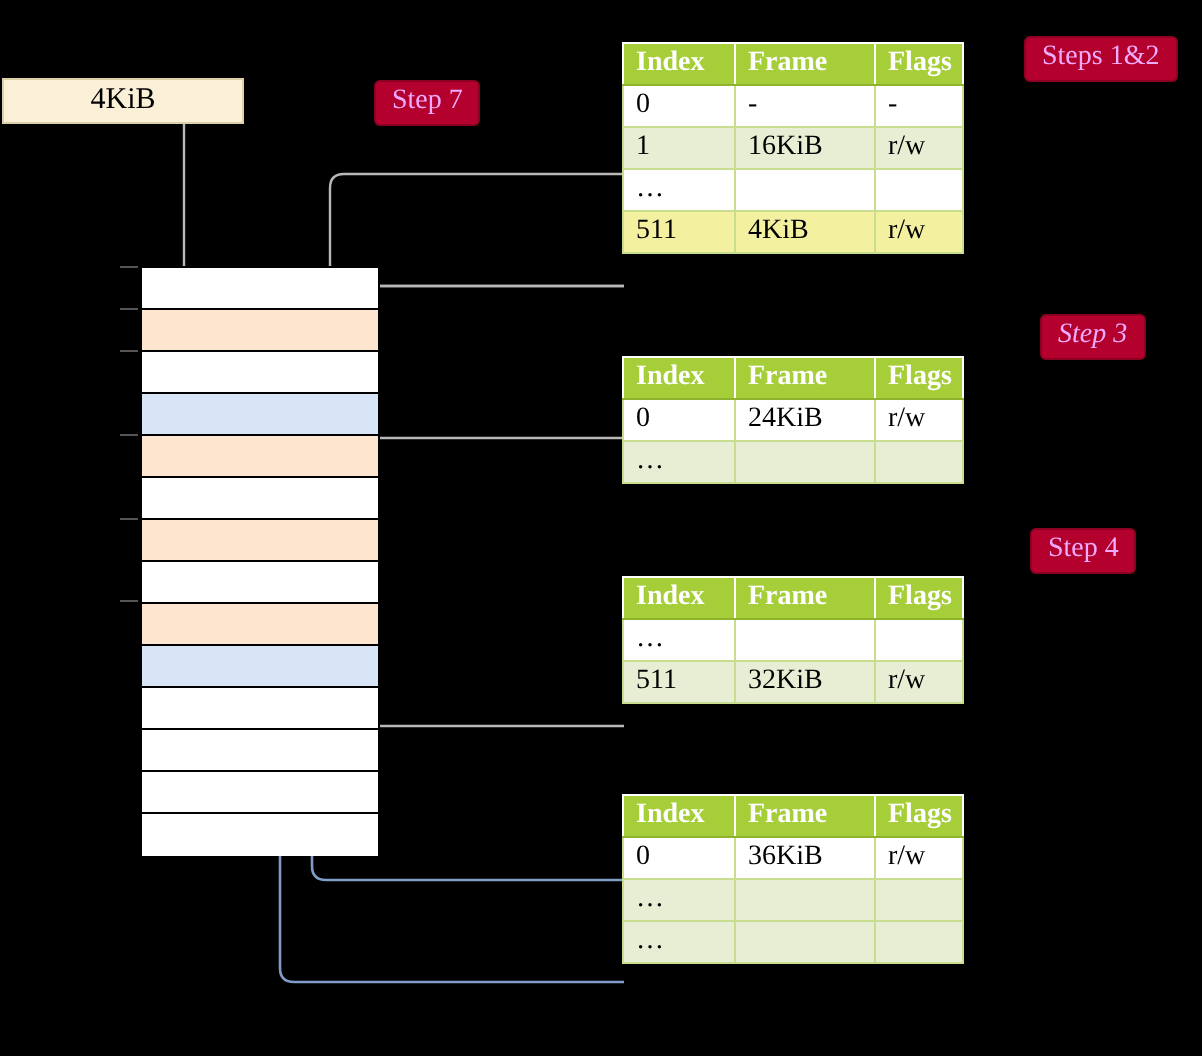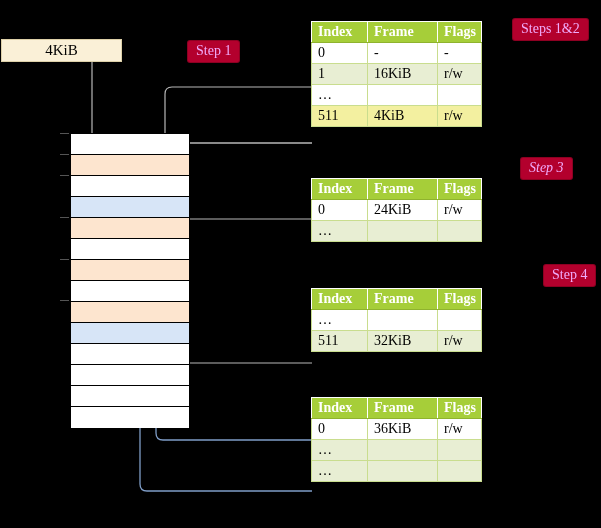--- a/index.html
+++ b/index.html
@@ -163,29 +163,29 @@
 
       <path d="M312,491 L147,491 Q140,491 140,484 L140,212" marker-end="url(#ah-blue)"></path>
     </g>
   </svg>
 
   <div class="vabox" style="left:1px; top:39px; width:119px;">
     <span>4KiB</span>
   </div>
 
   <div class="badge" style="left:188px; top:41px;">
-    <span>Step 1</span>
+    <span>Step 7</span>
   </div>
   <div class="badge" style="left:513px; top:19px;">
     <span>Steps 1&amp;2</span>
   </div>
   <div class="badge" style="left:521px; top:158px;font-style:italic;">
     <span>Step 3</span>
   </div>
-  <div class="badge" style="left:544px; top:265px;">
+  <div class="badge" style="left:516px; top:265px;">
     <span>Step 4</span>
   </div>
 
   <div class="memcol" style="left:70px; top:133px; width:120px; height:283px;">
       <div class="memrow"></div>
       <div class="memrow peach"></div>
       <div class="memrow"></div>
       <div class="memrow blue"></div>
       <div class="memrow peach"></div>
       <div class="memrow"></div>

